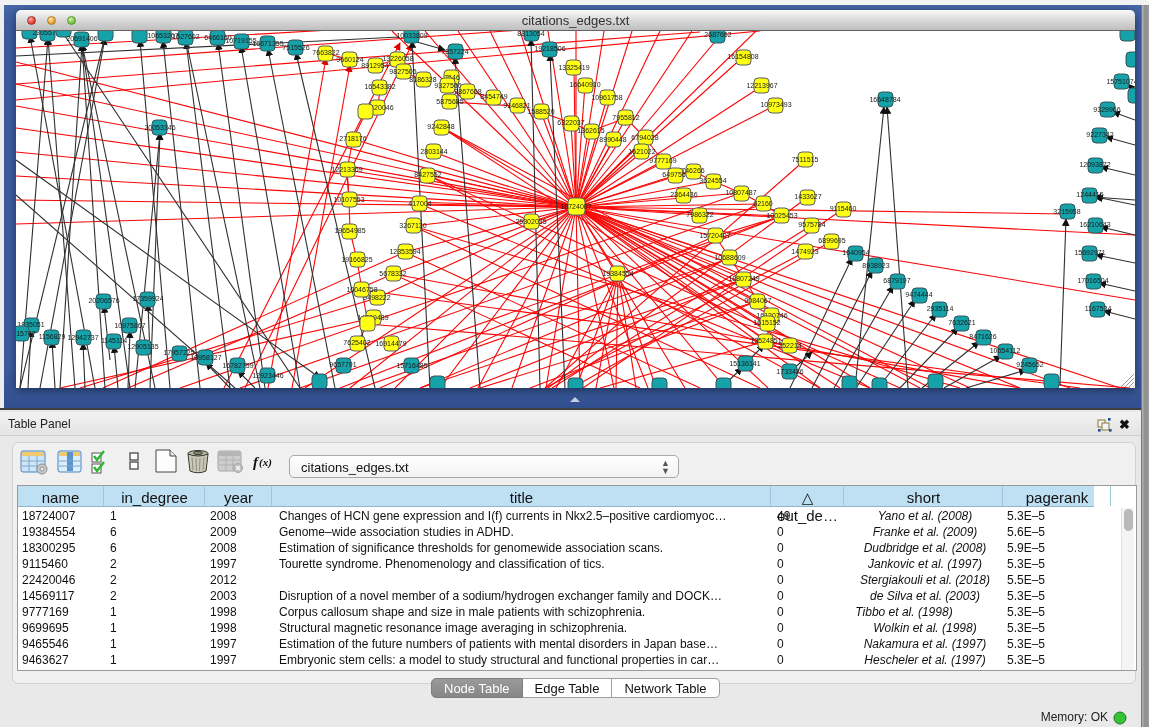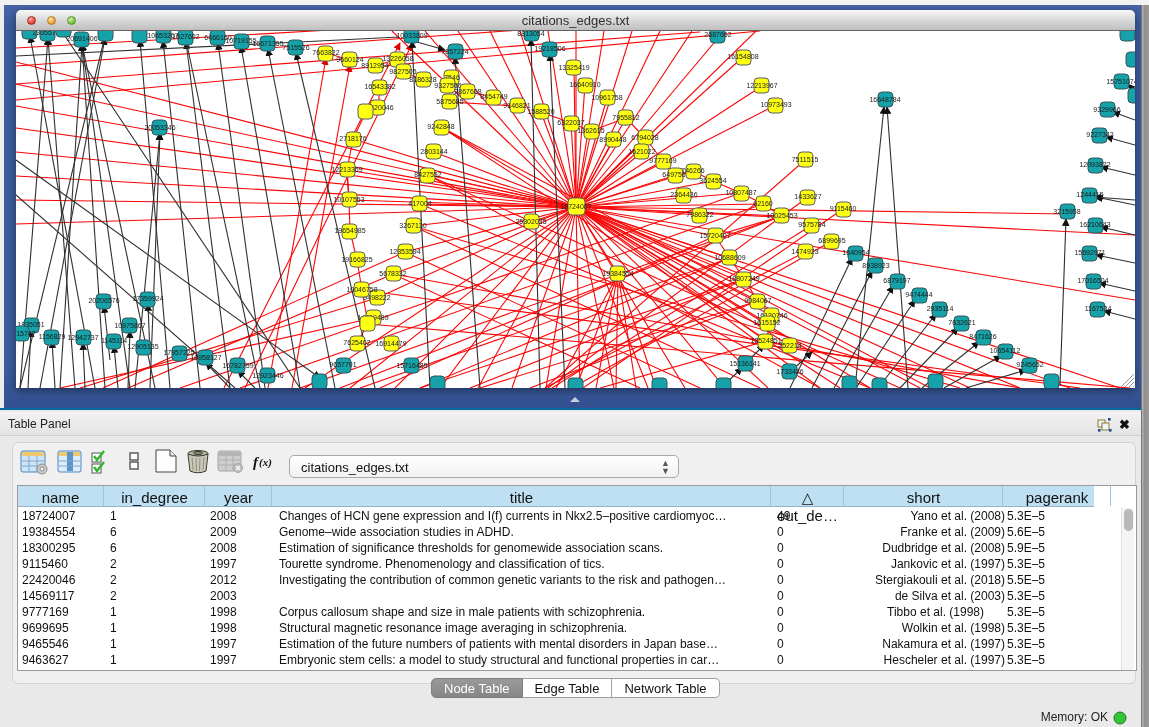--- a/index.html
+++ b/index.html
@@ -10,37 +10,37 @@
 #win { position:absolute; left:16px; top:5px; width:1119px; height:378px; border-radius:5px 5px 0 0; box-shadow:0 2px 8px rgba(0,0,0,0.45); }
 #titlebar { position:absolute; left:0; top:0; width:100%; height:21px; border-radius:5px 5px 0 0;
   background:linear-gradient(#f9f9f9,#d6d6d6 55%,#bfbfbf); border-bottom:1px solid #636363; }
 #title { position:absolute; width:100%; text-align:center; top:3px; font-size:13px; color:#303030; }
 .tl { position:absolute; top:6px; width:9px; height:9px; border-radius:50%; }
 #tl-r { left:11px; background:radial-gradient(circle at 35% 30%, #ffb0a8, #e8433a 60%, #b03028); border:1px solid #9f2f28;}
 #tl-y { left:31px; background:radial-gradient(circle at 35% 30%, #ffe9b0, #efa33b 60%, #c07d20); border:1px solid #ad7c22;}
 #tl-g { left:51px; background:radial-gradient(circle at 35% 30%, #d2f2b0, #7dc443 60%, #569a28); border:1px solid #5d9431;}
 #canvas { position:absolute; left:0; top:21px; width:1119px; height:357px; background:#fff; overflow:hidden; }
 #dividercaret { position:absolute; left:570px; top:392px; width:0; height:0; border-left:5px solid transparent; border-right:5px solid transparent; border-bottom:5px solid #c5cede; }
-#tablepanel { position:absolute; left:0; top:408px; width:1141px; height:319px; background:#e9e9e9; border-top:2px solid #0369a1; }
+#tablepanel { position:absolute; left:0; top:408px; width:1141px; height:319px; background:#e9e9e9; border-top:2px solid #404040; }
 #tp-title { position:absolute; left:0; top:2px; width:100%; height:24px; background:linear-gradient(#f2f2f2,#e4e4e4); border-bottom:1px solid #cfcfcf; }
 #tp-title span { position:absolute; left:8px; top:5px; font-size:12px; color:#222; }
 #tp-float { position:absolute; right:29px; top:5px; width:15px; height:15px; }
 #tp-x { position:absolute; right:11px; top:5px; font-size:13px; font-weight:bold; color:#111; }
 #tp-cont { position:absolute; left:12px; top:32px; width:1124px; height:242px; background:#f0f0f0; border:1px solid #d2d2d2; border-radius:6px; }
 #toolbar { position:absolute; left:0px; top:6px; width:100%; height:40px; }
 #dropdown { position:absolute; left:276px; top:6px; width:390px; height:23px; background:linear-gradient(#fff,#f2f2f2); border:1px solid #a9a9a9; border-radius:5px; }
 #dropdown span { position:absolute; left:11px; top:4px; font-size:13px; color:#111; }
 #dd-ar { position:absolute; right:8px; top:3px; font-size:9px; color:#555; line-height:8px; text-align:center; }
 #tbl { position:absolute; left:4px; top:42px; width:1120px; height:186px; background:#fff; border:1px solid #9a9a9a; }
 #thead { position:absolute; left:0; top:0; width:1076px; height:21px; background:#bfdff2; border-bottom:1px solid #8fb6cc; }
 .hc { position:absolute; top:0; height:20px; border-right:1px solid #9cc7de; text-align:center; font-size:15px; color:#111; padding-top:3px; }
 #tbody { position:absolute; left:0; top:22px; width:1076px; height:162px; overflow:hidden; }
 .trow { position:absolute; left:0; width:1076px; height:16px; }
 .c { position:absolute; top:1px; font-size:12px; color:#111; white-space:nowrap; overflow:hidden; }
-.cc { text-align:right; }
+.cc { text-align:center;font-style:italic; }
 #vsb { position:absolute; right:2px; top:22px; width:13px; height:162px; background:#f4f4f4; border-left:1px solid #e0e0e0; }
 #vsb div { position:absolute; left:2px; top:1px; width:9px; height:22px; background:#b9b9b9; border-radius:5px; }
 #tabs { position:absolute; left:431px; top:268px; height:20px; display:flex;align-items:center; }
 .tab { height:20px; font-size:13px; padding:2px 12px 0 12px; background:#fff; border:1px solid #9e9e9e; border-left:none; color:#111; }
 .tab.first { border-left:1px solid #9e9e9e; border-radius:5px 0 0 5px; }
 .tab.last { border-radius:0 5px 5px 0; }
 .tab.sel { background:linear-gradient(#9a9a9a,#868686); color:#fff; border-color:#7e7e7e; }
 #status { position:absolute; right:33px; top:300px; font-size:12px; color:#222; }
 #memdot { position:absolute; right:-0px; top:297px; }
 </style></head>
@@ -686,29 +686,29 @@
               <div class="c" style="left:192px;width:70px">1997</div>
               <div class="c" style="left:261px;width:500px">Tourette syndrome. Phenomenology and classification of tics.</div>
               <div class="c" style="left:759px;width:70px">0</div>
               <div class="c cc" style="left:827px;width:160px">Jankovic et al. (1997)</div>
               <div class="c" style="left:989px;width:100px">5.3E–5</div>
             </div>
             <div class="trow" style="top:64px">
               <div class="c" style="left:4px;width:95px">22420046</div>
               <div class="c" style="left:92px;width:100px">2</div>
               <div class="c" style="left:192px;width:70px">2012</div>
-              <div class="c" style="left:261px;width:500px">Investigating the contribution of common genetic variants to the risk and pathogen…</div>
               <div class="c" style="left:759px;width:70px">0</div>
               <div class="c cc" style="left:827px;width:160px">Stergiakouli et al. (2018)</div>
               <div class="c" style="left:989px;width:100px">5.5E–5</div>
             </div>
             <div class="trow" style="top:80px">
               <div class="c" style="left:4px;width:95px">14569117</div>
               <div class="c" style="left:92px;width:100px">2</div>
               <div class="c" style="left:192px;width:70px">2003</div>
+              <div class="c" style="left:261px;width:500px">Disruption of a novel member of a sodium/hydrogen exchanger family and DOCK…</div>
               <div class="c" style="left:759px;width:70px">0</div>
               <div class="c cc" style="left:827px;width:160px">de Silva et al. (2003)</div>
               <div class="c" style="left:989px;width:100px">5.3E–5</div>
             </div>
             <div class="trow" style="top:96px">
               <div class="c" style="left:4px;width:95px">9777169</div>
               <div class="c" style="left:92px;width:100px">1</div>
               <div class="c" style="left:192px;width:70px">1998</div>
               <div class="c" style="left:261px;width:500px">Corpus callosum shape and size in male patients with schizophrenia.</div>
               <div class="c" style="left:759px;width:70px">0</div>

